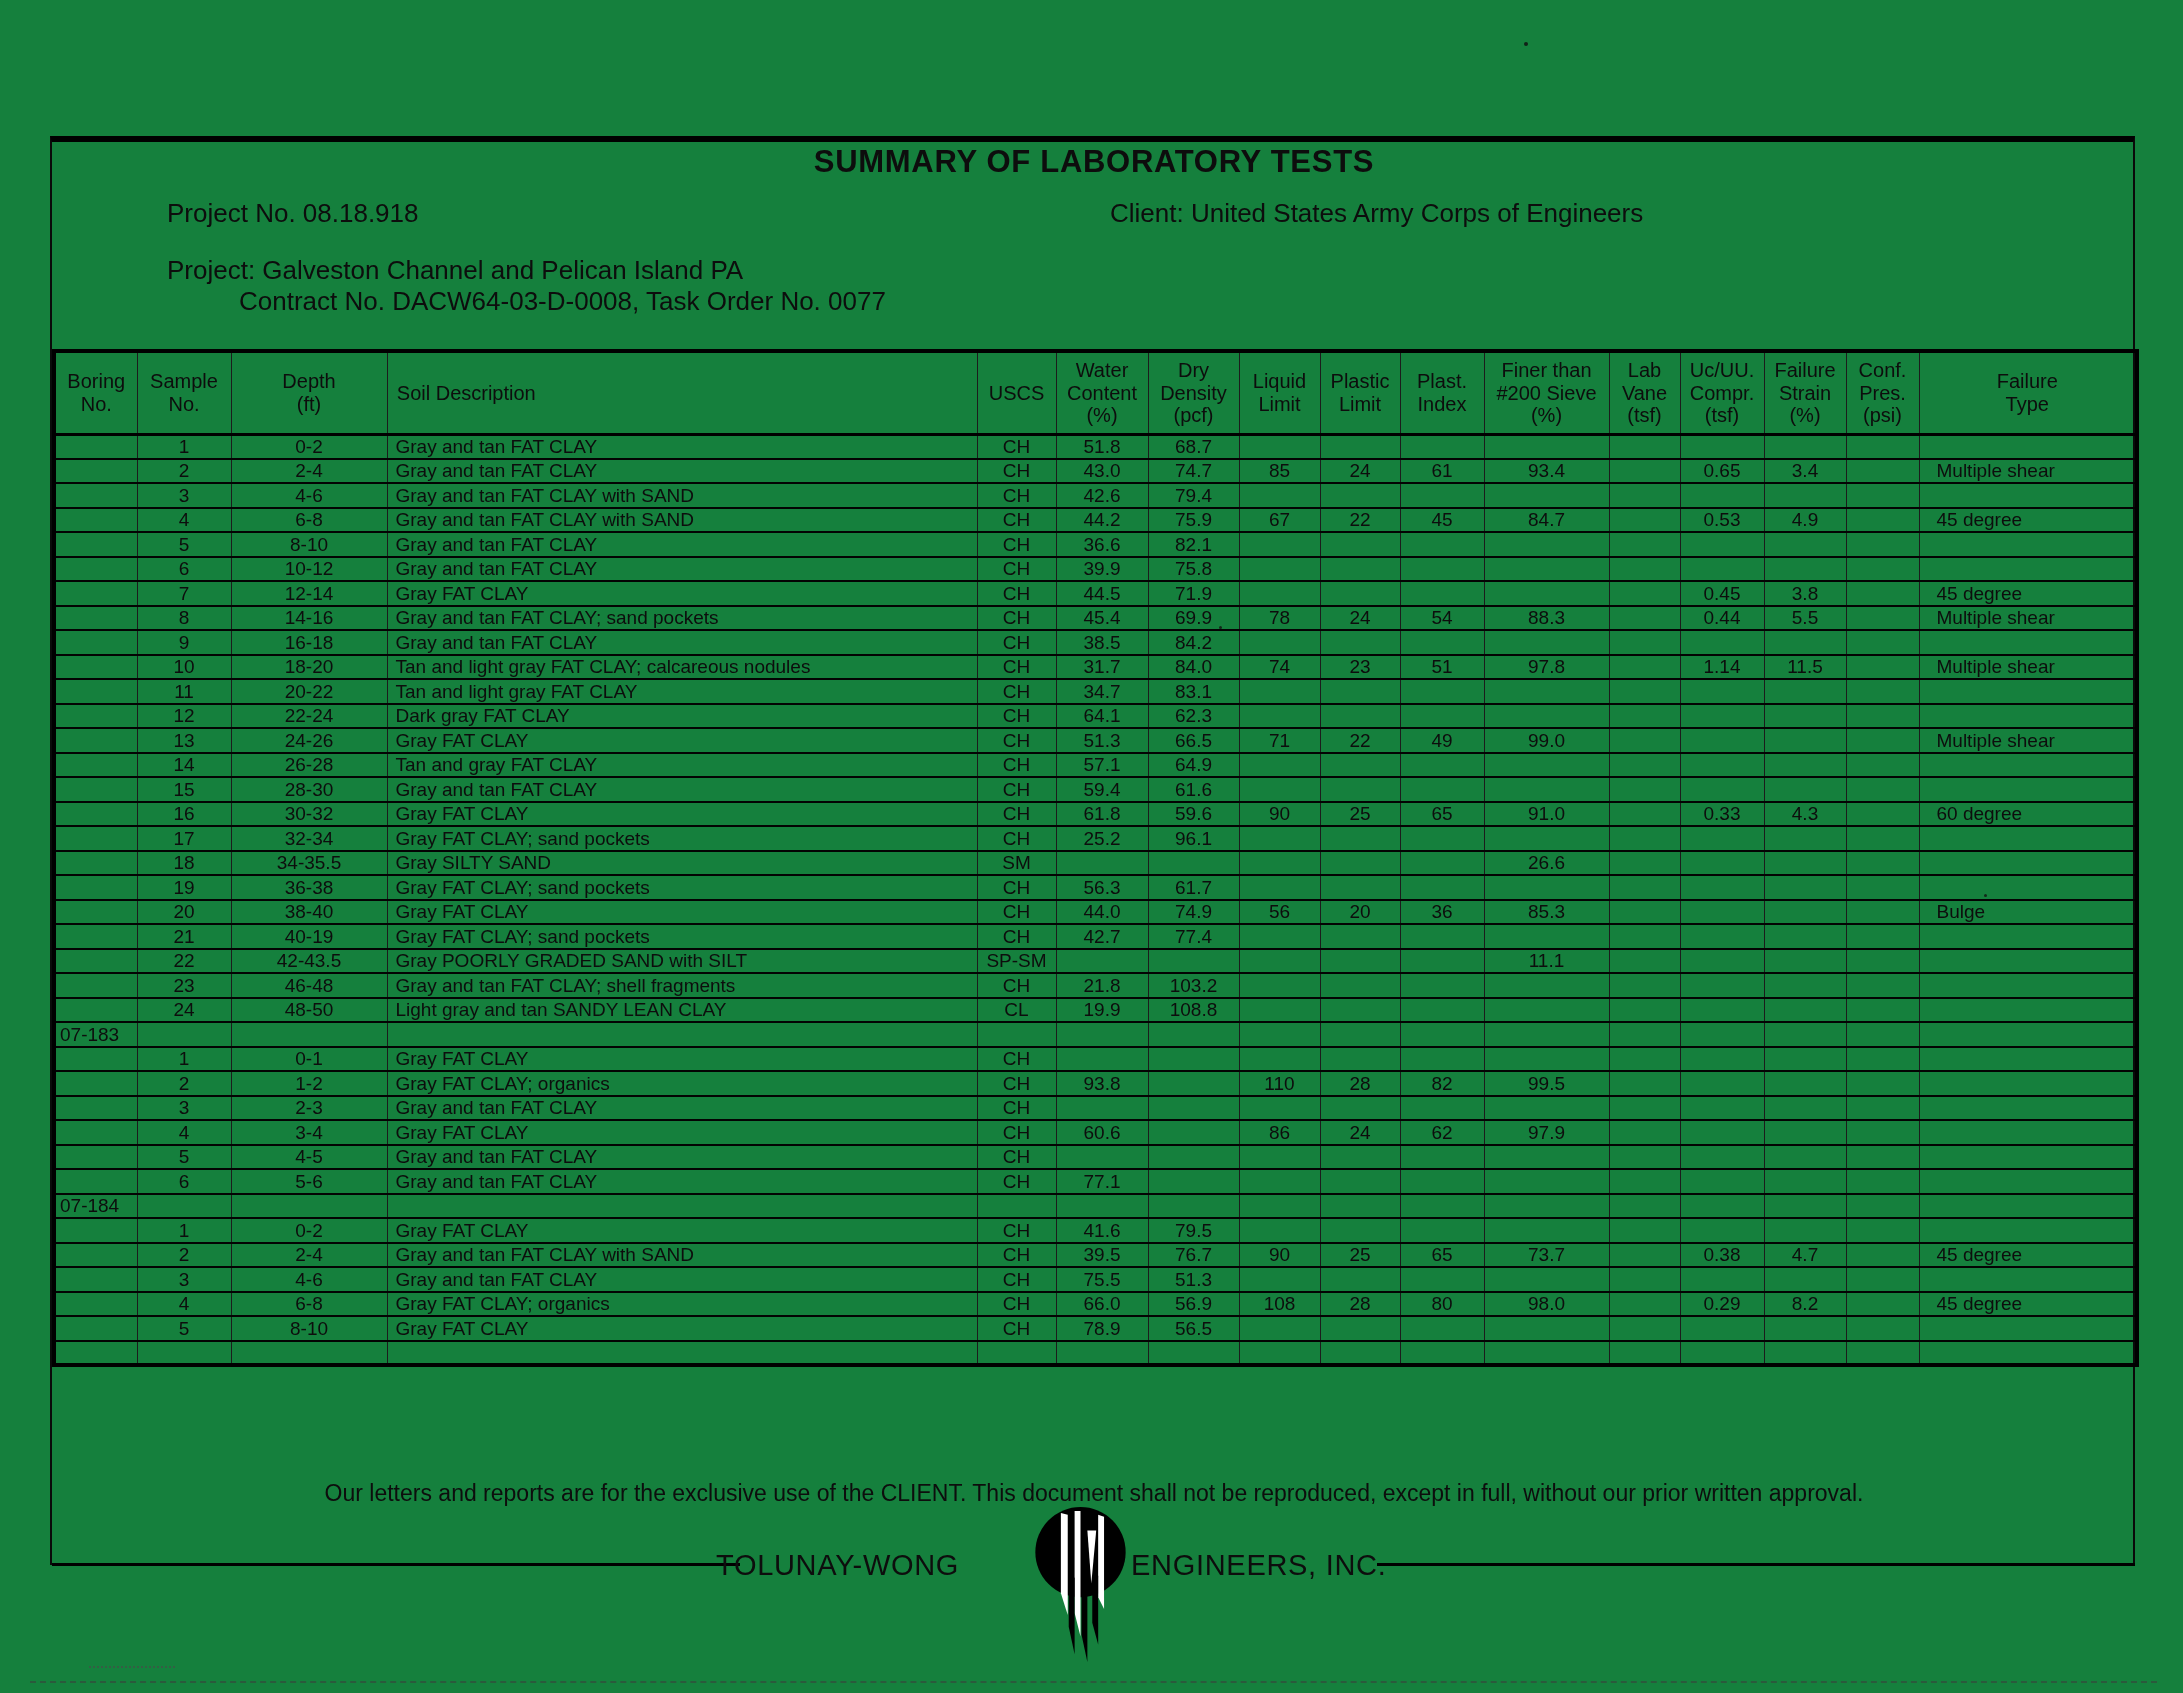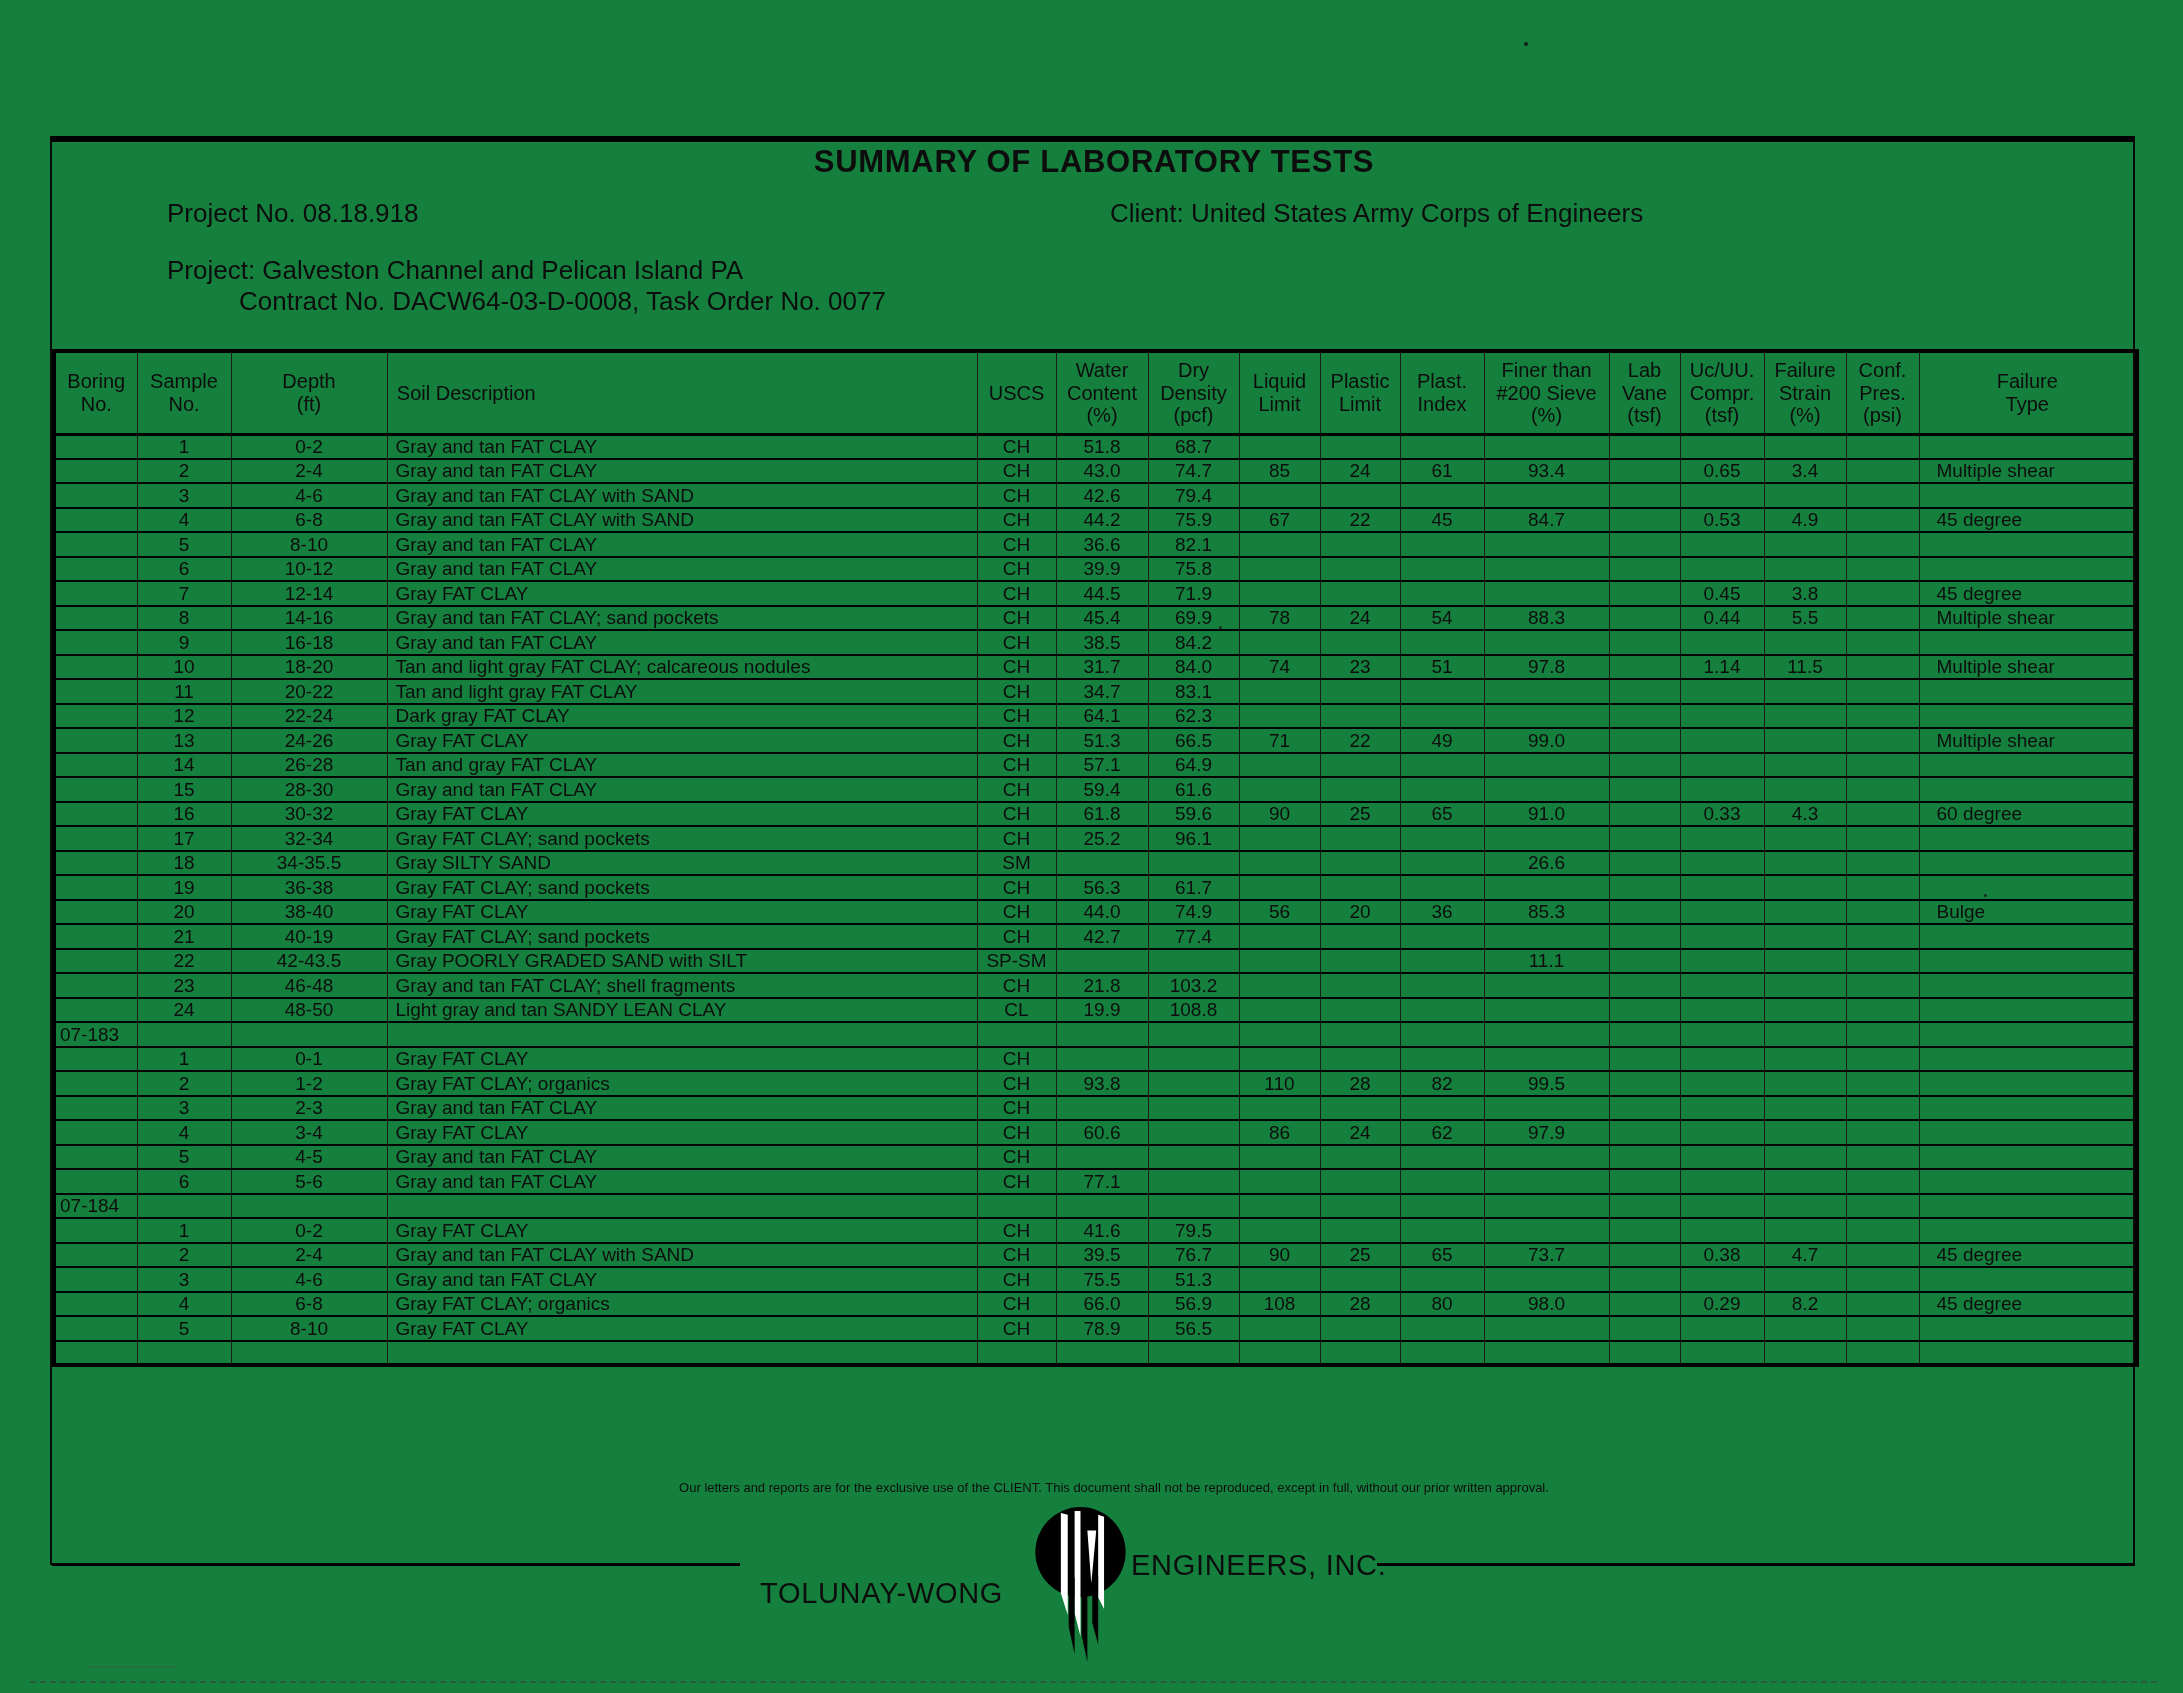--- a/index.html
+++ b/index.html
@@ -118,41 +118,40 @@
   col.col-strain  { width: 82px; }
   col.col-conf    { width: 73px; }
   col.col-failure { width: 218px; }
 
   #disclaimer {
     position: absolute;
     left: 52px;
     top: 1480px;
     width: 2084px;
     text-align: center;
-    font-size: 13px;
-    margin-left: 20px;
+    font-size: 23px;
   }
 
   
   .bottom-rule {
     position: absolute;
     top: 1563px;
     height: 3.3px;
     background: #000;
   }
   #rule-left  { left: 52px;  width: 688px; }
   #rule-right { left: 1377px; width: 758px; }
   .company-name {
     position: absolute;
     top: 1549px;
     font-size: 29px;
     letter-spacing: 0.7px;
     white-space: nowrap;
   }
-  #company-left  { left: 760px; margin-top: 28px; }
+  #company-left  { left: 716px; }
   #company-right { left: 1131px; }
   #tw-logo {
     position: absolute;
     left: 1031px;
     top: 1507px;
     width: 99px;
     height: 157px;
   }
 
   

